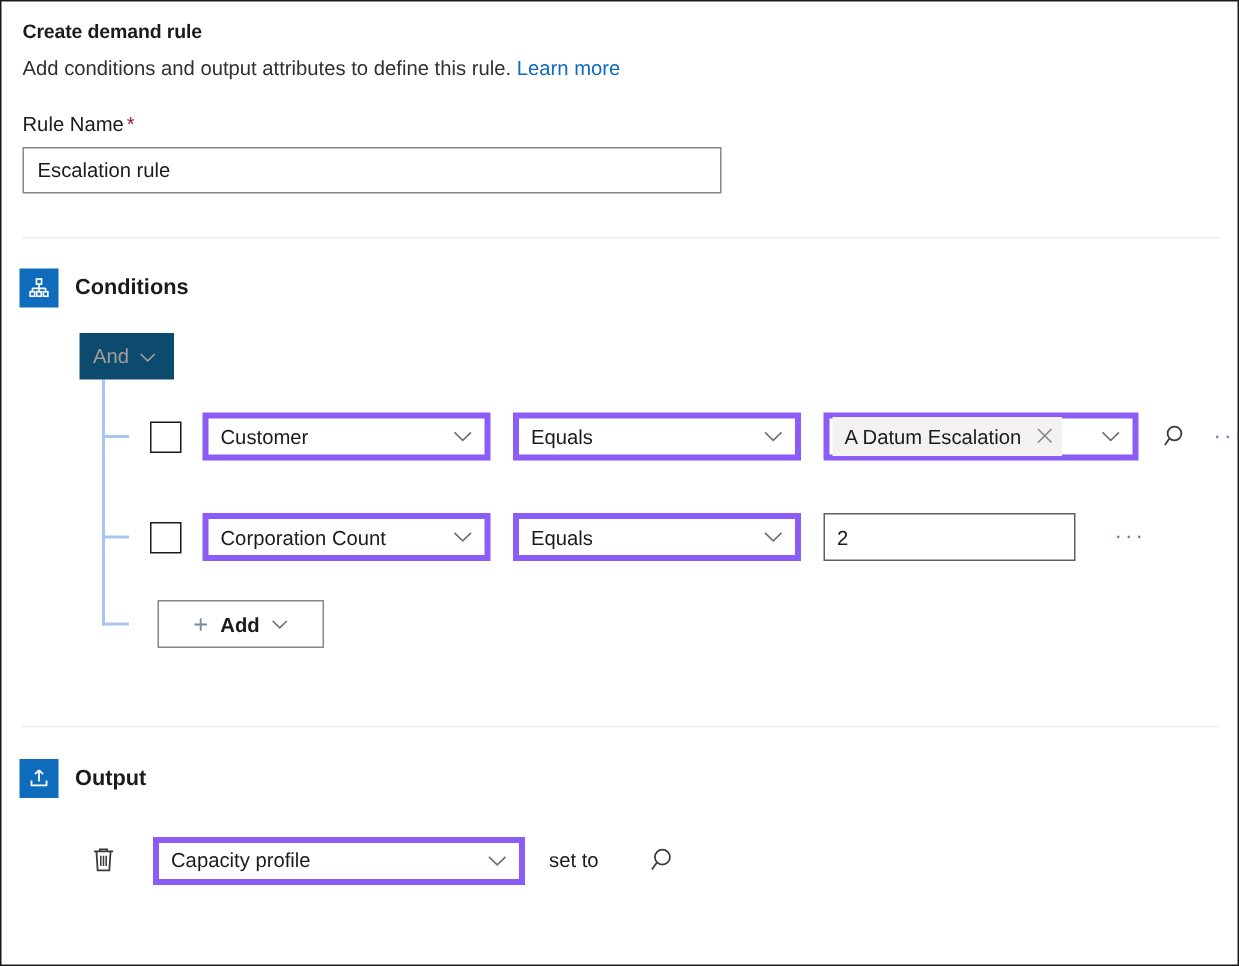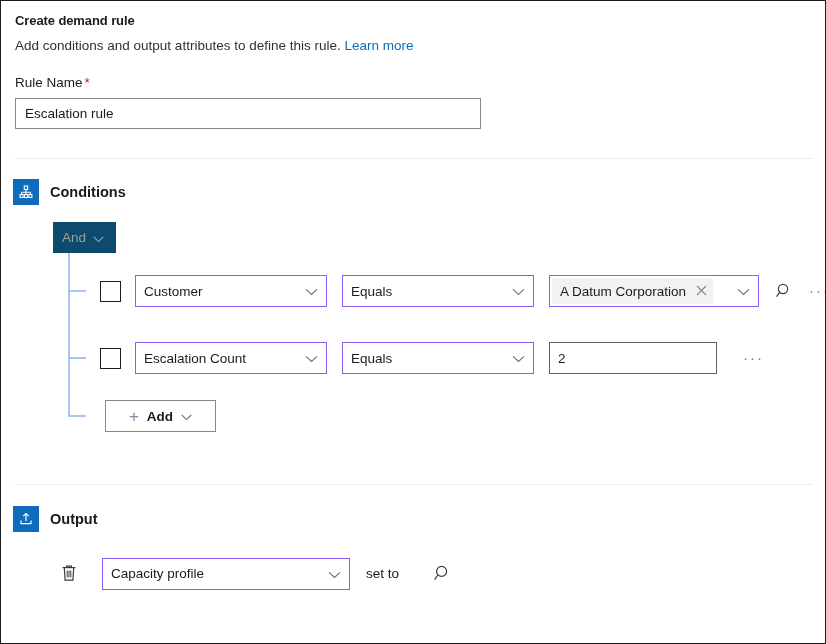--- a/index.html
+++ b/index.html
@@ -172,21 +172,21 @@
     border: 1px solid #1b1b1b;
     background: #ffffff;
     flex: 0 0 auto;
     cursor: pointer;
   }
 
   .combo {
     position: relative;
     box-sizing: border-box;
     height: 32px;
-    border: 1px solid #8b5cf6;
+    border: 4px solid #8b5cf6;
     background: #ffffff;
     display: flex;
     align-items: center;
     padding: 0 8px;
     cursor: pointer;
   }
   .combo .combo-text {
     font-size: 13.5px;
     color: #1b1b1b;
     white-space: nowrap;
@@ -374,21 +374,21 @@
       <span class="combo-text">Equals</span>
       <span class="chev">
         <svg width="13" height="8" viewBox="0 0 13 8" aria-hidden="true">
           <path d="M1 1.3 L6.5 6.5 L12 1.3" stroke="#707070" stroke-width="1.1" fill="none"></path>
         </svg>
       </span>
     </div>
 
     <div class="combo value">
       <span class="chip">
-        <span class="chip-text">A Datum Corporation</span>
+        <span class="chip-text">A Datum Escalation</span>
         <span class="chip-x">
           <svg width="11" height="11" viewBox="0 0 11 11" aria-hidden="true">
             <path d="M1 1 L10 10 M10 1 L1 10" stroke="#8a8886" stroke-width="1.1" fill="none"></path>
           </svg>
         </span>
       </span>
       <span class="chev" style="margin-left:auto;margin-right:6px;">
         <svg width="13" height="8" viewBox="0 0 13 8" aria-hidden="true">
           <path d="M1 1.3 L6.5 6.5 L12 1.3" stroke="#707070" stroke-width="1.1" fill="none"></path>
         </svg>
@@ -402,21 +402,21 @@
       </svg>
     </span>
 
     <span class="ellipsis">···</span>
   </div>
 
   <div class="cond-row r2">
     <span class="chk"></span>
 
     <div class="combo attr">
-      <span class="combo-text">Escalation Count</span>
+      <span class="combo-text">Corporation Count</span>
       <span class="chev">
         <svg width="13" height="8" viewBox="0 0 13 8" aria-hidden="true">
           <path d="M1 1.3 L6.5 6.5 L12 1.3" stroke="#707070" stroke-width="1.1" fill="none"></path>
         </svg>
       </span>
     </div>
 
     <div class="combo oper">
       <span class="combo-text">Equals</span>
       <span class="chev">

